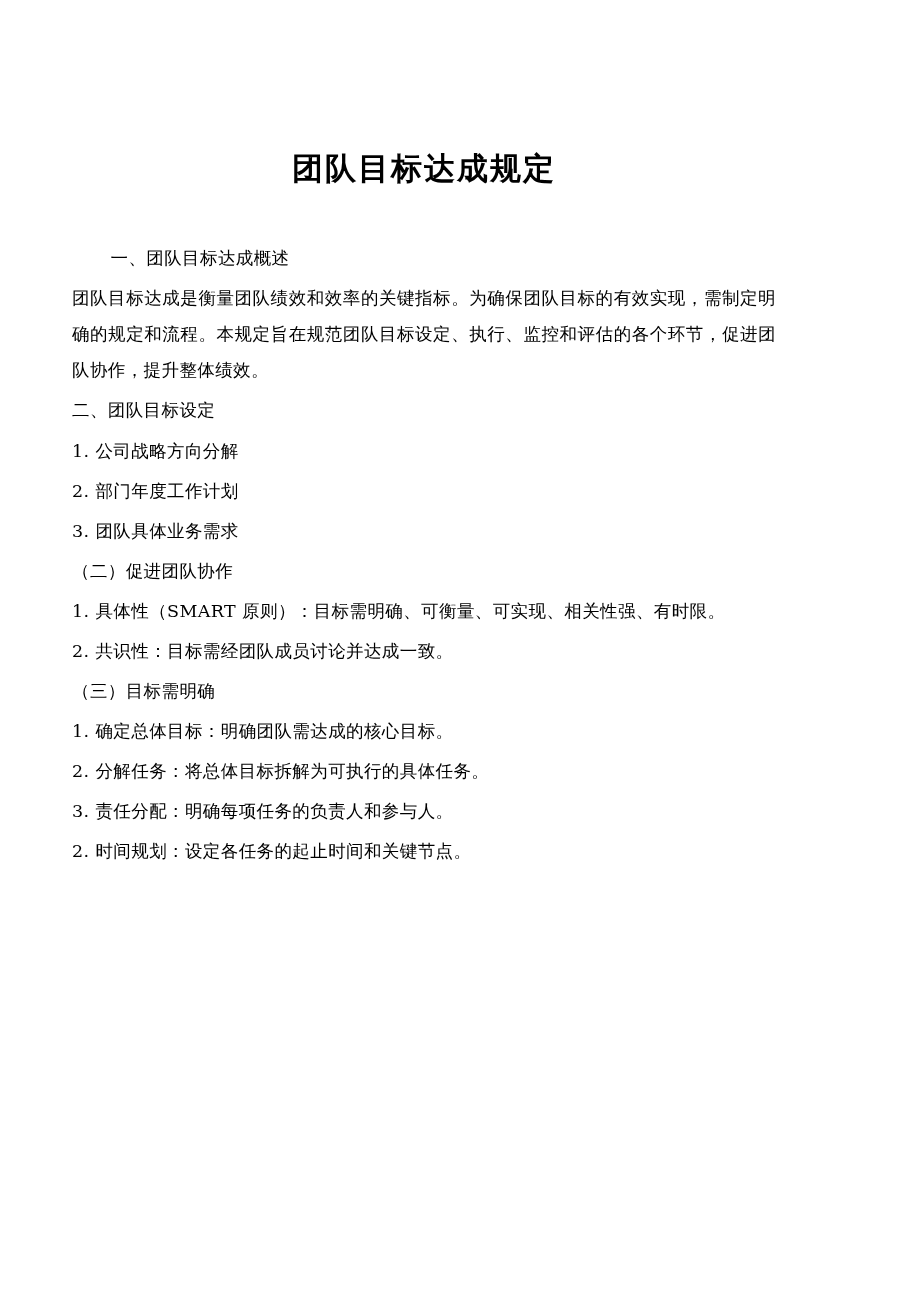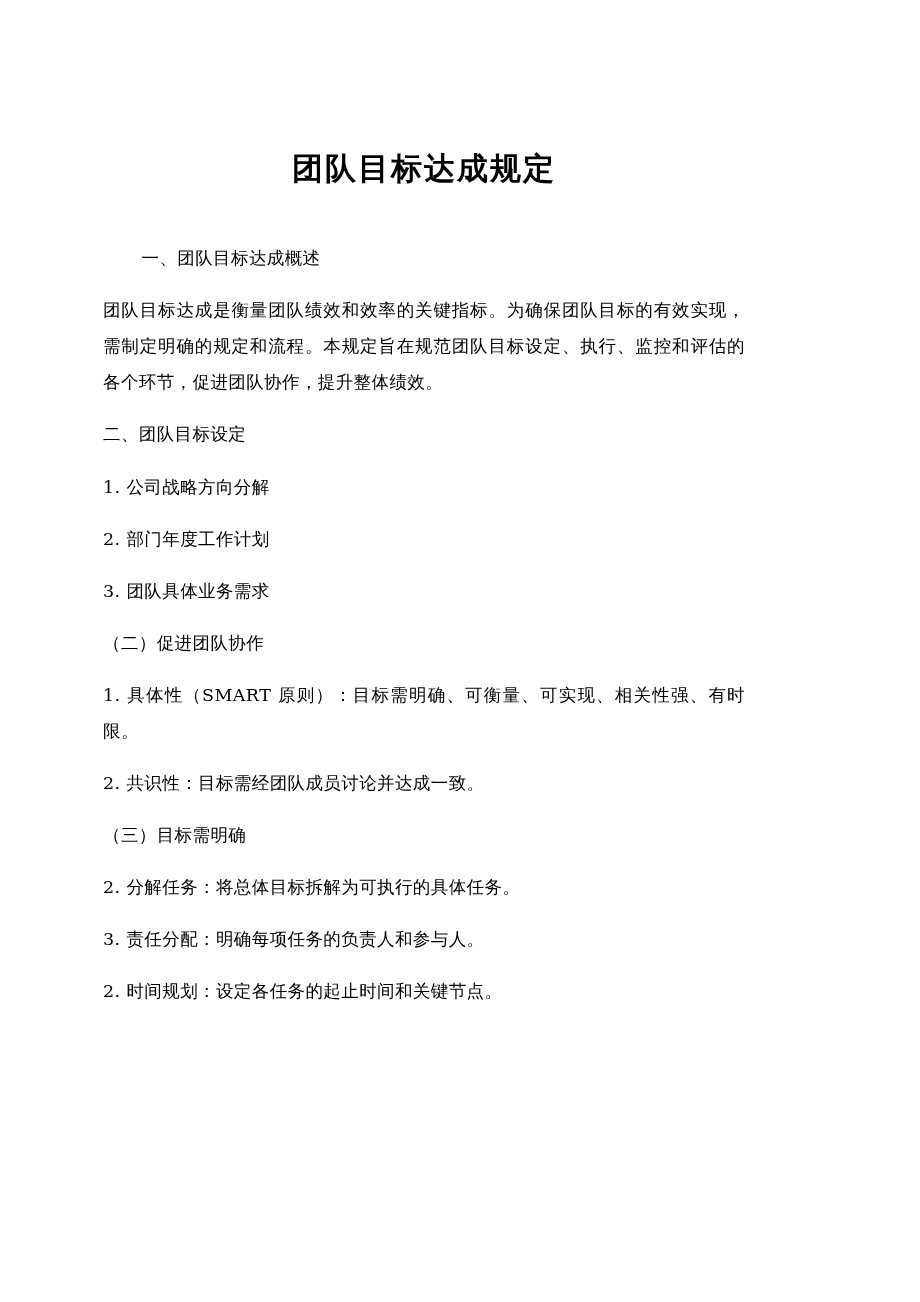--- a/index.html
+++ b/index.html
@@ -12,37 +12,37 @@
     height: 1302px;
     font-family: "DejaVu Serif", "Liberation Serif", serif;
     color: #000000;
     overflow: hidden;
   }
   .page {
     position: relative;
     width: 848px;
     height: 1302px;
     box-sizing: border-box;
-    padding: 0 87px;
+    padding: 0 68px;
   }
   .doc-title {
     text-align: center;
     font-size: 31px;
     font-weight: bold;
     letter-spacing: 2px;
     margin: 0;
     padding-top: 148px;
     line-height: 1.3;
     font-family: "DejaVu Sans", "Liberation Sans", sans-serif;
   }
   .body-block {
     margin-top: 52px;
   }
   p.para {
-    margin: 16px;
+    margin: 4px;
     font-size: 17.5px;
     line-height: 2.06;
     text-align: justify;
     text-justify: inter-ideograph;
     letter-spacing: 0.4px;
   }
   p.indent2 {
     text-indent: 2.2em;
   }
   p.lead {
@@ -60,18 +60,19 @@
     <p class="para indent2">一、团队目标达成概述</p>
     <p class="para lead">团队目标达成是衡量团队绩效和效率的关键指标。为确保团队目标的有效实现，需制定明确的规定和流程。本规定旨在规范团队目标设定、执行、监控和评估的各个环节，促进团队协作，提升整体绩效。</p>
     <p class="para lead">二、团队目标设定</p>
     <p class="para lead">1. 公司战略方向分解</p>
     <p class="para lead">2. 部门年度工作计划</p>
     <p class="para lead">3. 团队具体业务需求</p>
     <p class="para lead">（二）促进团队协作</p>
     <p class="para lead">1. 具体性（SMART 原则）：目标需明确、可衡量、可实现、相关性强、有时限。</p>
     <p class="para lead">2. 共识性：目标需经团队成员讨论并达成一致。</p>
     <p class="para lead">（三）目标需明确</p>
+    <p class="para lead">1. 确定总体目标：明确团队需达成的核心目标。</p>
     <p class="para lead">2. 分解任务：将总体目标拆解为可执行的具体任务。</p>
     <p class="para lead">3. 责任分配：明确每项任务的负责人和参与人。</p>
     <p class="para lead">2. 时间规划：设定各任务的起止时间和关键节点。</p>
   </div>
 
 </div>
 
 </body></html>

